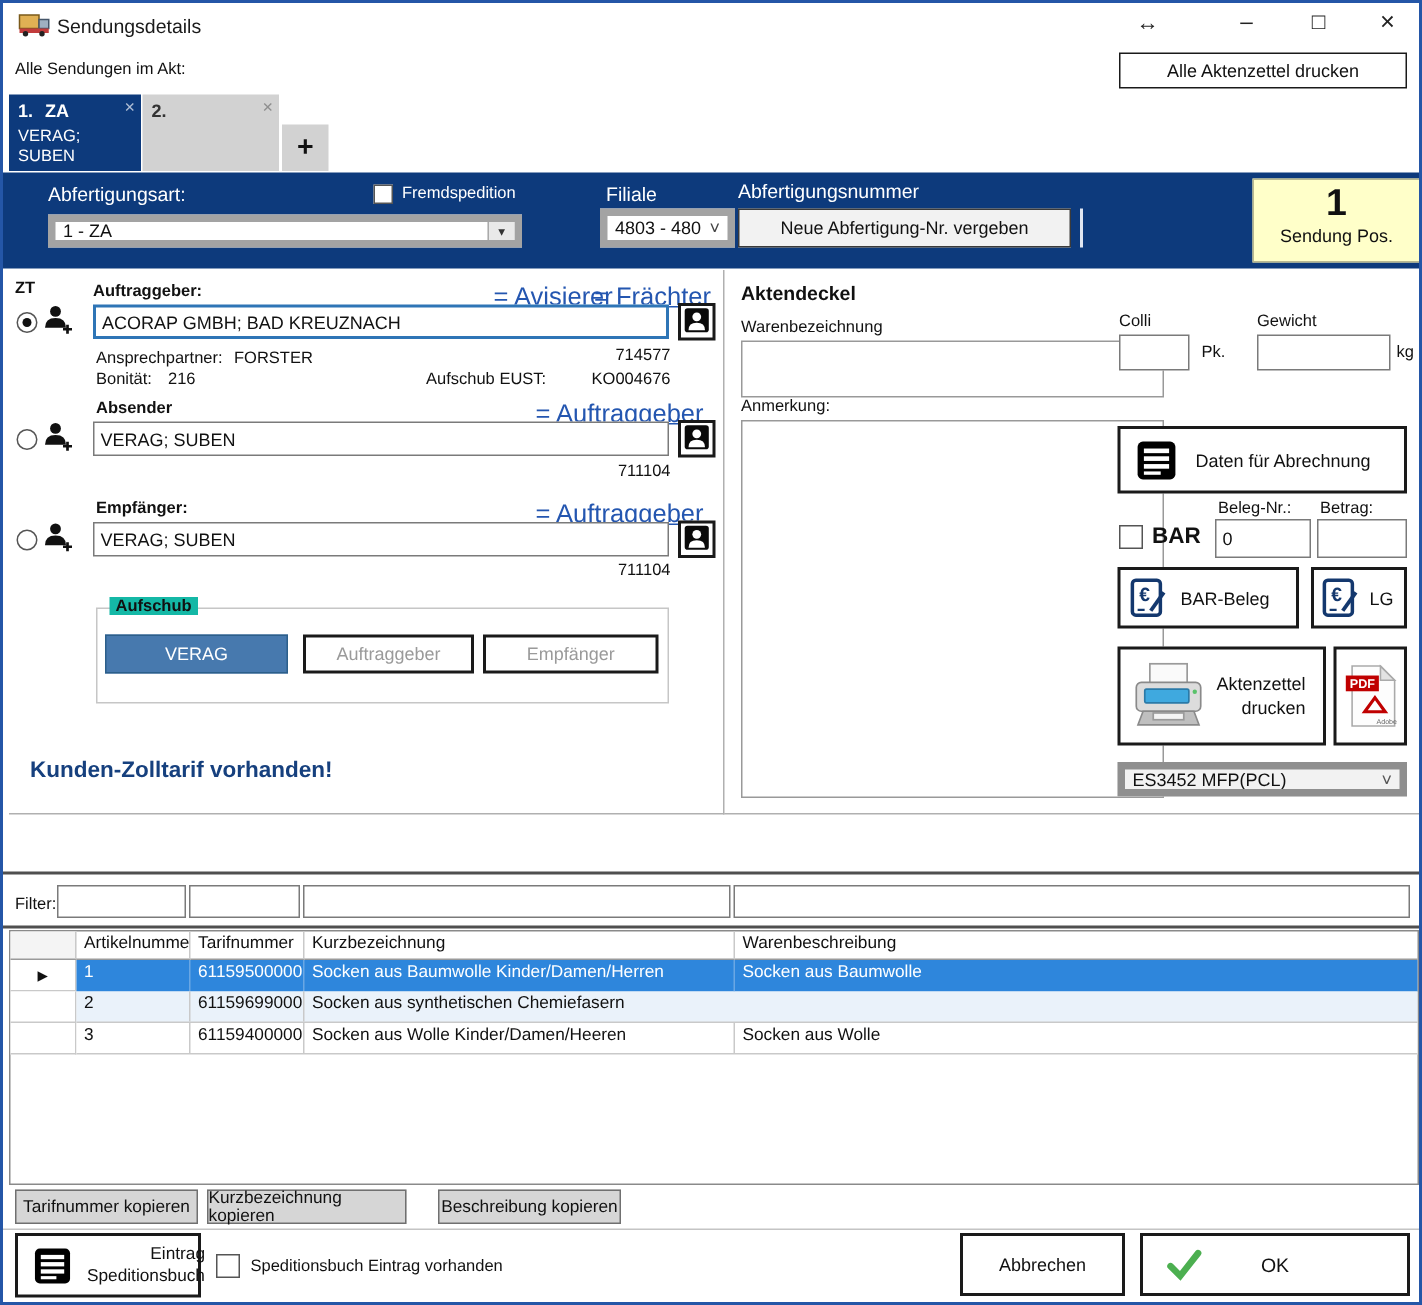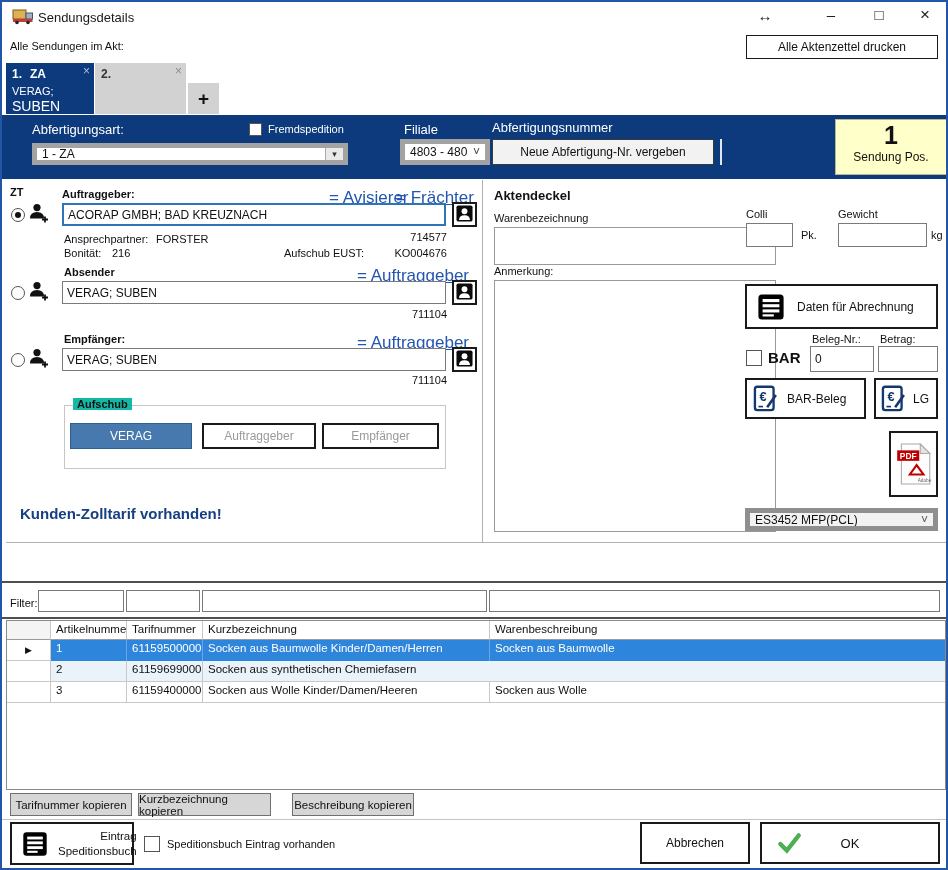--- a/index.html
+++ b/index.html
@@ -69,21 +69,21 @@
 
   <span class="abs lbl" style="left:8px;top:38px;">Alle Sendungen im Akt:</span>
   <div class="abs btn" style="left:744px;top:33px;width:192px;height:24px;border-width:1px;">
     <span>Alle Aktenzettel drucken</span>
   </div>
 
   <div class="abs tab" style="left:4px;top:61px;width:88px;height:51px;background:#0d3a7c;color:#fff;">
     <span class="abs bold" style="left:6px;top:4px;">1.</span>
     <span class="abs bold" style="left:24px;top:4px;">ZA</span>
     <span class="abs" style="left:6px;top:22px;font-size:11px;">VERAG;</span>
-    <span class="abs" style="left:6px;top:35px;font-size:14px;">SUBEN</span>
+    <span class="abs" style="left:6px;top:35px;font-size:11px;">SUBEN</span>
     <span class="tab-close" style="color:#aebdd4;">×</span>
   </div>
   <div class="abs tab" style="left:93px;top:61px;width:91px;height:51px;background:#d2d2d2;">
     <span class="abs bold" style="left:6px;top:4px;color:#333;">2.</span>
     <span class="tab-close" style="color:#8f8f8f;">×</span>
   </div>
   <div class="abs" style="left:186px;top:81px;width:31px;height:31px;background:#d2d2d2;display:flex;align-items:center;justify-content:center;font-size:19px;font-weight:bold;cursor:pointer;">+</div>
 
   <div class="abs navy-band" style="left:0;top:113px;width:944px;height:64px;"></div>
   <span class="abs lbl white" style="left:30px;top:120px;font-size:13px;">Abfertigungsart:</span>
@@ -249,20 +249,36 @@
       <svg width="26" height="28" viewBox="0 0 22 24">
         <rect x="1.5" y="1.5" width="16" height="20" rx="2" fill="none" stroke="#14386e" stroke-width="2"></rect>
         <text x="8.5" y="13.5" font-size="11" font-weight="bold" fill="#14386e" text-anchor="middle">€</text>
         <path d="M12 19 L19.5 8.5" stroke="#14386e" stroke-width="2.2"></path>
         <path d="M4.5 18.5 h4" stroke="#14386e" stroke-width="1.4"></path>
       </svg>
     </span>
     <span>LG</span>
   </div>
 
+  <div class="abs btn" style="left:743px;top:429px;width:139px;height:66px;justify-content:flex-start;padding-left:6px;">
+    <span style="display:flex;margin-right:6px;">
+      <svg width="52" height="46" viewBox="0 0 46 40">
+        <rect x="12" y="1" width="22" height="13" fill="#fafafa" stroke="#9a9a9a"></rect>
+        <rect x="4" y="12" width="38" height="17" rx="3" fill="#dcdcdc" stroke="#8a8a8a"></rect>
+        <rect x="9" y="16" width="26" height="8" rx="1" fill="#3fa9df" stroke="#2a7aa8"></rect>
+        <circle cx="38.5" cy="17.5" r="1.3" fill="#59c26a"></circle>
+        <path d="M8 29 h30 l3 8 h-36 z" fill="#bfbfbf" stroke="#8a8a8a"></path>
+        <rect x="14" y="30" width="18" height="4" fill="#f4f4f4" stroke="#9a9a9a"></rect>
+      </svg>
+    </span>
+    <span class="right" style="line-height:1.35;">
+      <span>Aktenzettel</span><br>
+      <span>drucken</span>
+    </span>
+  </div>
   <div class="abs btn" style="left:887px;top:429px;width:49px;height:66px;">
     <span style="display:flex;">
       <svg width="36" height="42" viewBox="0 0 34 40">
         <path d="M5 1 h18 l9 9 v29 h-27 z" fill="#fdfdfd" stroke="#aaa"></path>
         <path d="M23 1 l9 9 h-9 z" fill="#e3e3e3" stroke="#aaa"></path>
         <rect x="1" y="7" width="21" height="10" fill="#c00000"></rect>
         <text x="11.5" y="15" font-size="8" font-weight="bold" fill="#fff" text-anchor="middle">PDF</text>
         <path d="M13 30 l6.5-9 l6.5 9 z" fill="none" stroke="#c00000" stroke-width="2"></path>
         <text x="27" y="37.5" font-size="4.5" fill="#666" text-anchor="middle">Adobe</text>
       </svg>

